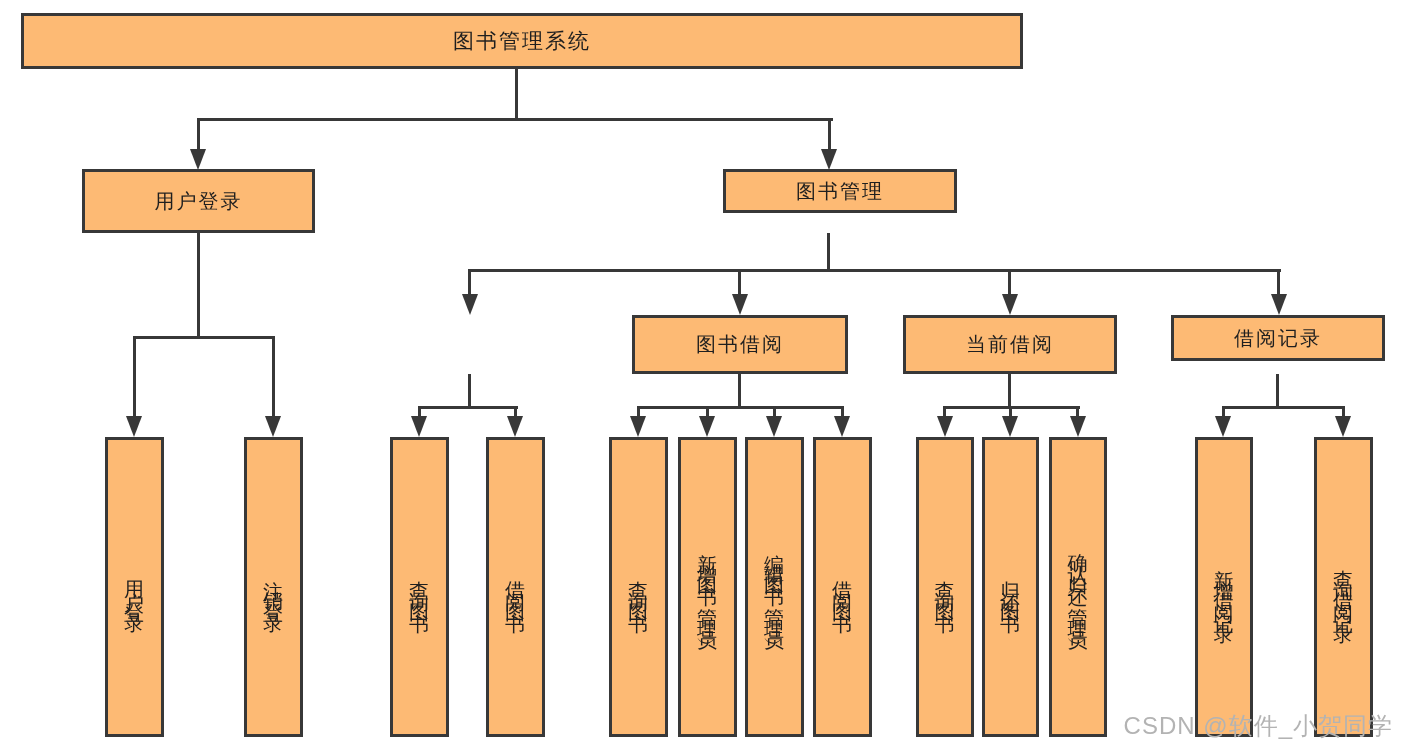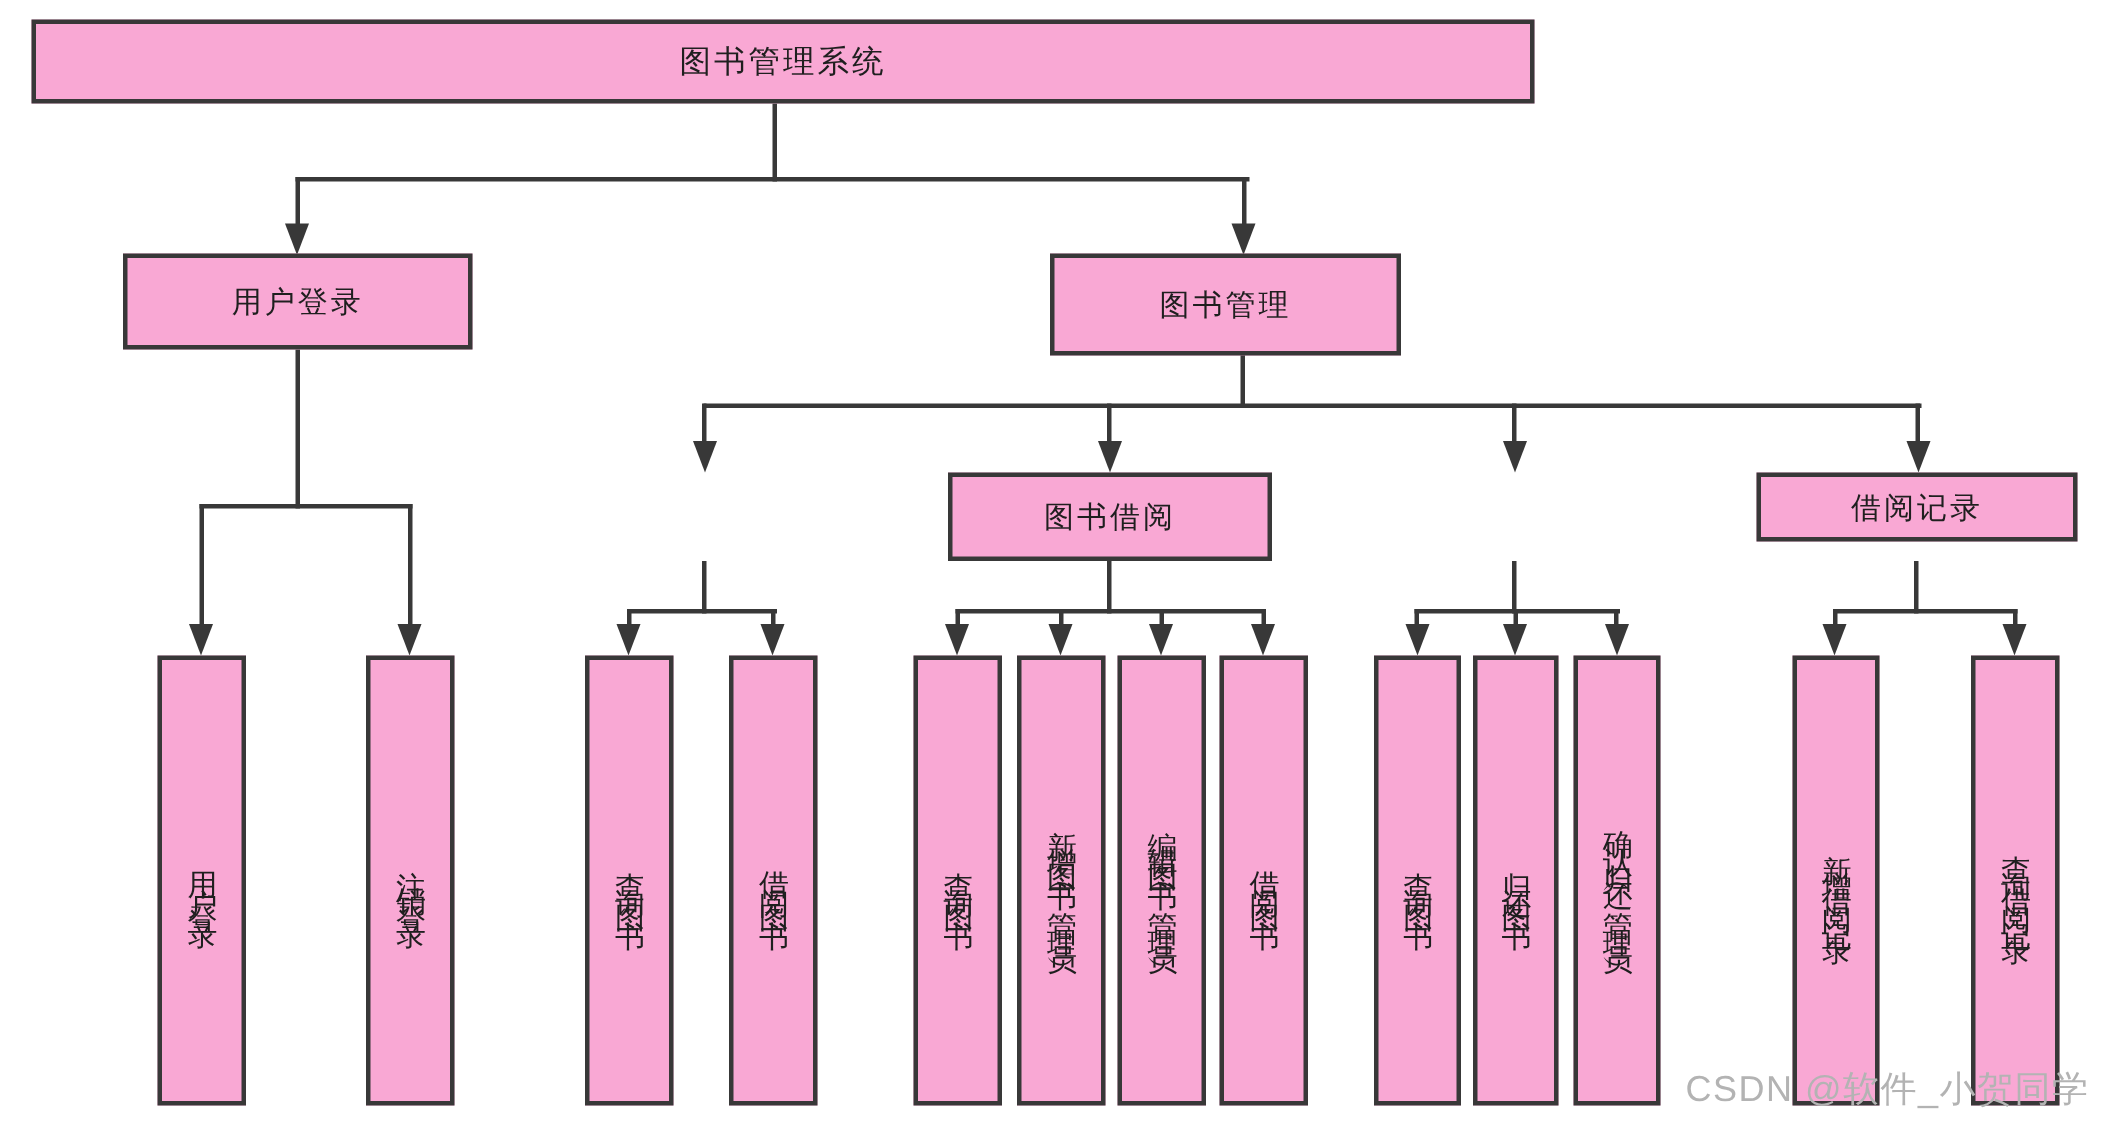--- a/index.html
+++ b/index.html
@@ -9,21 +9,21 @@
     width: 1405px;
     height: 747px;
     background: var(--background, #ffffff);
     overflow: hidden;
     color: var(--text, #1f1f1f);
   }
   .box {
     position: absolute;
     box-sizing: border-box;
     border: 3px solid var(--line, #383838);
-    background: #f9a8d4;
+    background: #fdba74;
     display: flex;
     align-items: center;
     justify-content: center;
   }
   .hlabel {
     font-size: 20px;
     letter-spacing: 2px;
     color: var(--text, #1f1f1f);
     white-space: nowrap;
   }
@@ -121,26 +121,29 @@
   <div class="arr" style="left:1215px;top:416px"></div>
   <div class="arr" style="left:1335px;top:416px"></div>
 
   <div class="box" style="left:21px;top:13px;width:1002px;height:56px">
     <span class="hlabel root-label">图书管理系统</span>
   </div>
 
   <div class="box" style="left:82px;top:169px;width:233px;height:64px">
     <span class="hlabel">用户登录</span>
   </div>
-  <div class="box" style="left:700px;top:169px;width:234px;height:68px">
+  <div class="box" style="left:723px;top:169px;width:234px;height:44px">
     <span class="hlabel">图书管理</span>
   </div>
 
   <div class="box" style="left:632px;top:315px;width:216px;height:59px">
     <span class="hlabel">图书借阅</span>
+  </div>
+  <div class="box" style="left:903px;top:315px;width:214px;height:59px">
+    <span class="hlabel">当前借阅</span>
   </div>
   <div class="box" style="left:1171px;top:315px;width:214px;height:46px">
     <span class="hlabel">借阅记录</span>
   </div>
 
   <div class="box" style="left:105px;top:437px;width:59px;height:300px">
     <span class="vlabel">用户登录</span>
   </div>
   <div class="box" style="left:244px;top:437px;width:59px;height:300px">
     <span class="vlabel">注销登录</span>

